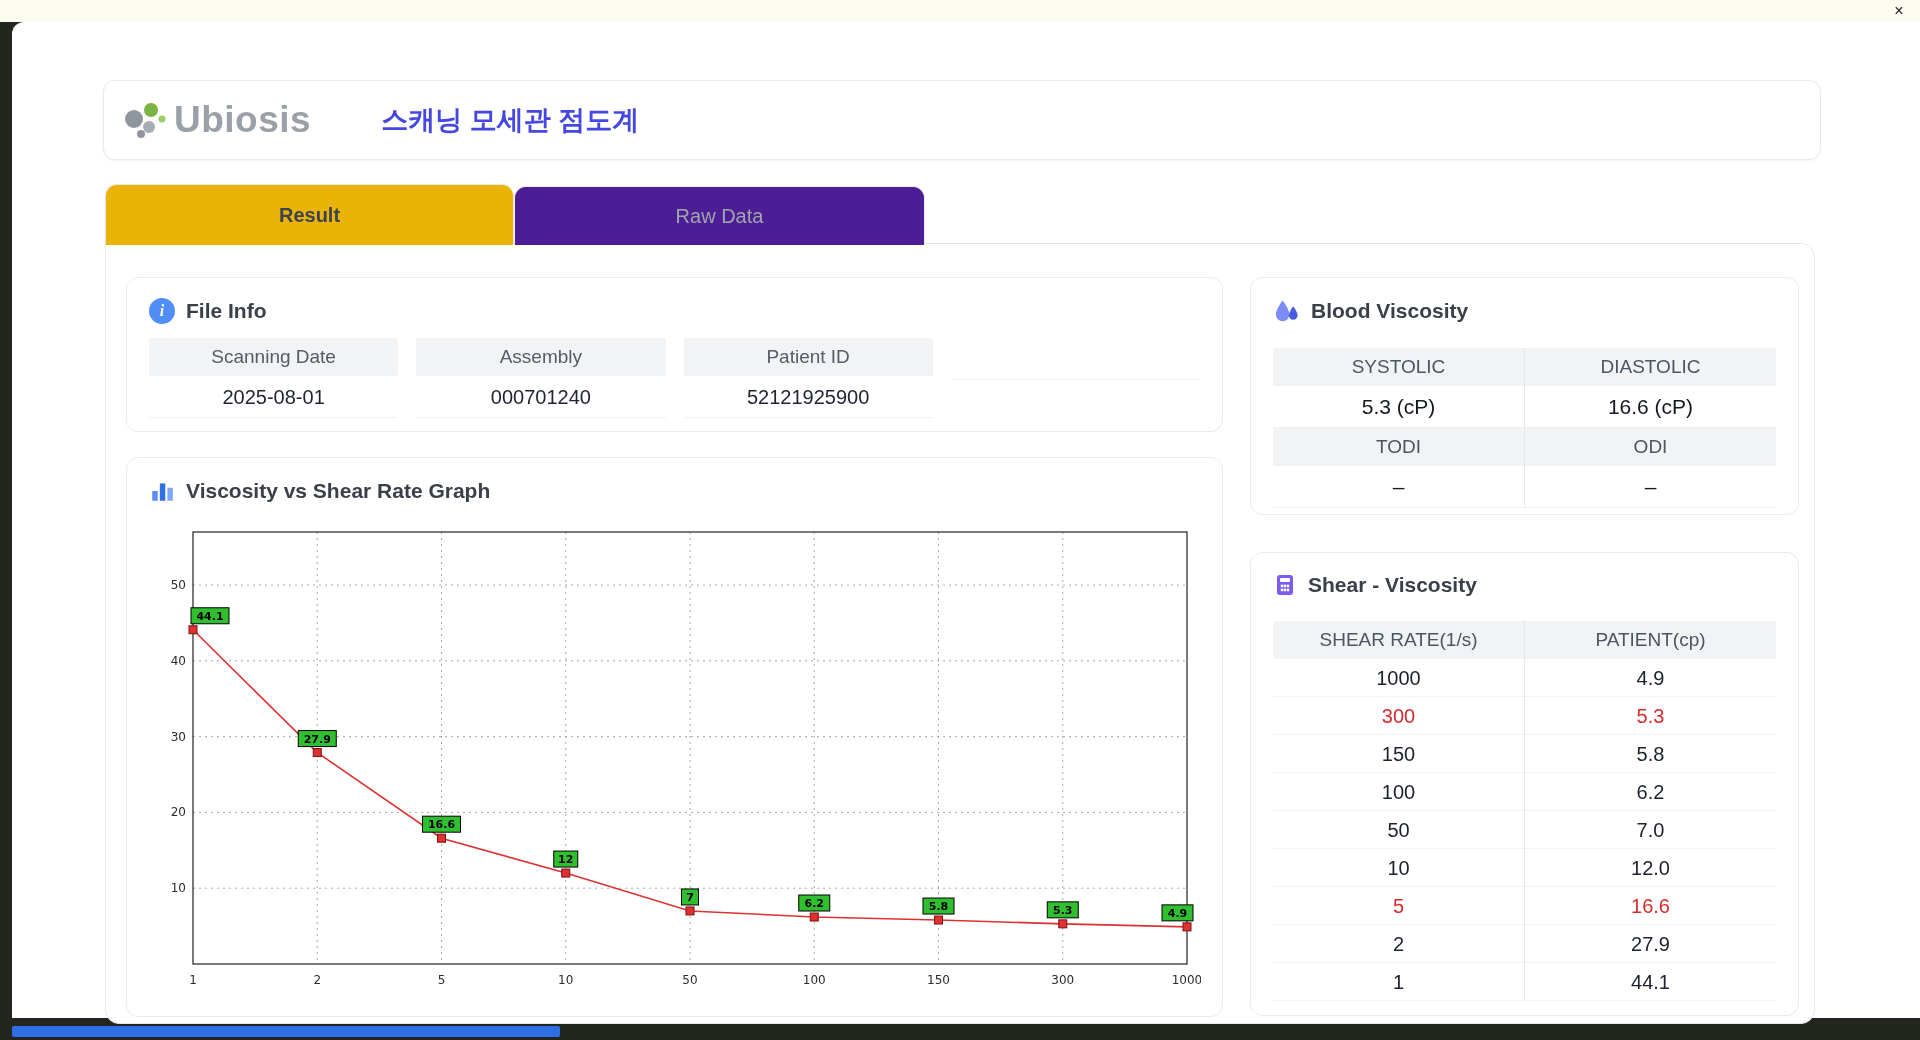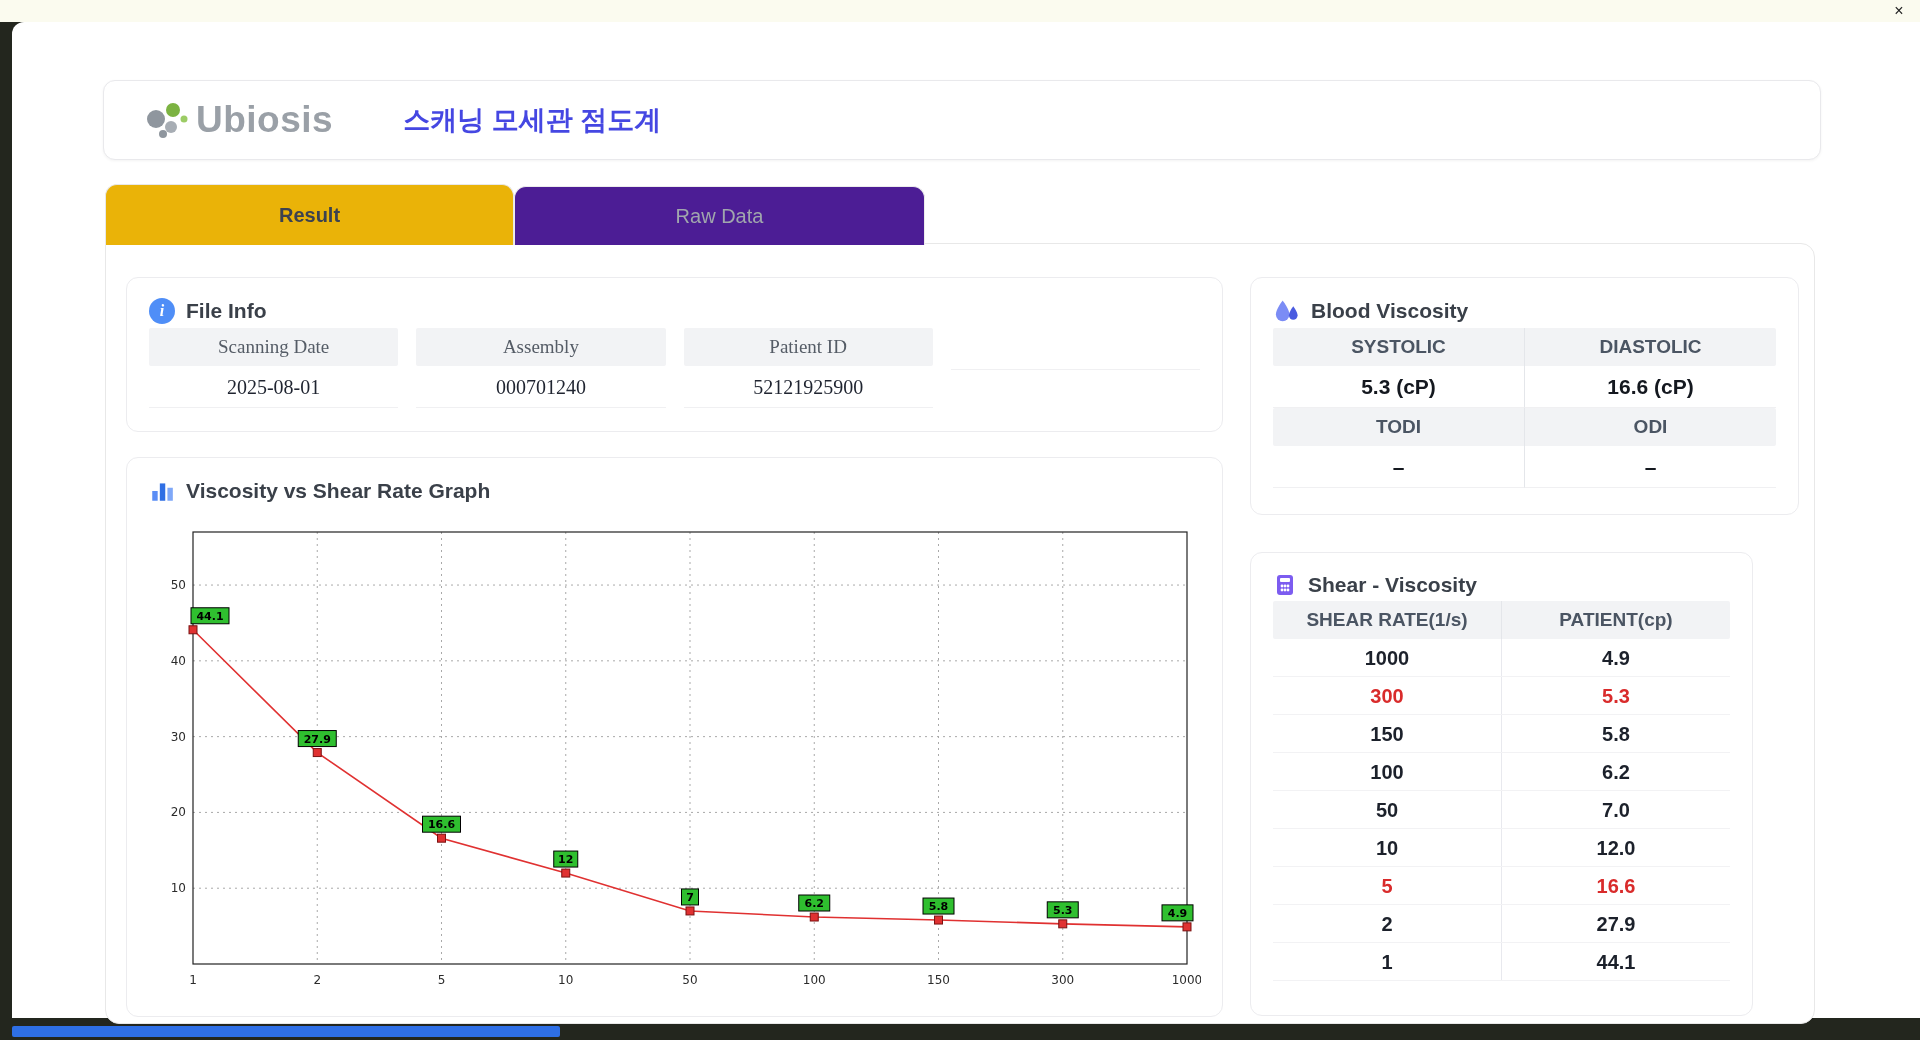--- a/index.html
+++ b/index.html
@@ -29,21 +29,21 @@
   .appwindow {
     position:absolute; left:12px; top:22px; width:1908px; height:996px;
     background:#ffffff; border-top-left-radius:12px; z-index:2;
   }
 
   
   .header-card {
     position:absolute; left:91px; top:58px; width:1718px; height:80px;
     background:#fff; border:1px solid #e9e9ec; border-radius:12px;
     box-shadow:0 1px 3px rgba(0,0,0,.05);
-    display:flex; align-items:center; padding-left:38px;
+    display:flex; align-items:center; padding-left:16px;
   }
   .logo { display:flex; align-items:center; gap:8px; }
   .brand { font-size:37px; font-weight:600; color:#9aa0a7; letter-spacing:.5px; }
   .apptitle { margin-left:70px; font-size:27px; font-weight:700; color:#4547e2; }
 
   
   .tabs { position:absolute; left:93px; top:162px; height:61px; display:flex; z-index:4; }
   .tab { display:flex; align-items:center; justify-content:center; font-size:20px; cursor:pointer; }
   .tab.active {
     width:409px; height:61px; background:#eab308;
@@ -63,49 +63,49 @@
     border-radius:0 14px 14px 14px; z-index:3;
   }
 
   .card {
     position:absolute; background:#fff;
     border:1px solid #ececef; border-radius:12px;
   }
   .file-card  { left:20px;   top:33px;  width:1097px; height:155px; }
   .graph-card { left:20px;   top:213px; width:1097px; height:560px; }
   .blood-card { left:1144px; top:33px;  width:549px;  height:238px; }
-  .shear-card { left:1144px; top:308px; width:503px;  height:464px; }
+  .shear-card { left:1144px; top:308px; width:549px;  height:464px; }
 
   .card-title {
     display:flex; align-items:center; gap:11px;
     padding:20px 0 0 22px;
   }
   .title-text { font-size:21px; font-weight:700; color:#3a4049; }
 
   .icon-info {
     width:26px; height:26px; border-radius:50%; background:#4f8ef7;
     color:#fff; font:italic 700 16px "Liberation Serif", serif;
     display:flex; align-items:center; justify-content:center;
   }
   .icon-svg { display:flex; align-items:center; }
 
   
-  .fields { display:flex; gap:18px; margin:4px 22px 0 22px;font-family:Liberation Serif, serif; }
+  .fields { display:flex; gap:18px; margin:14px 22px 0 22px; }
   .fgroup { flex:1; }
   .fhead {
     background:#f2f3f5; height:38px; line-height:38px;
     text-align:center; font-size:19px; color:#555c66; border-radius:2px;
   }
   .fval {
     height:42px; line-height:42px; text-align:center;
     font-size:20px; color:#1f2430; border-bottom:1px solid #f0f0f2;
   }
 
   
-  .btable { margin:4px 22px 0 22px;font-weight:bold; }
+  .btable { margin:24px 22px 0 22px; }
   .brow { display:flex; }
   .brow.head { background:#f2f3f5; border-radius:2px; }
   .bcell {
     flex:1; text-align:center; height:38px; line-height:38px;
     font-size:19px; color:#4b5563;
   }
   .bcell.l { border-right:1px solid #e4e6ea; }
   .brow.val .bcell {
     height:42px; line-height:42px; font-size:21px; color:#14181f;
     border-bottom:1px solid #f0f0f2;

